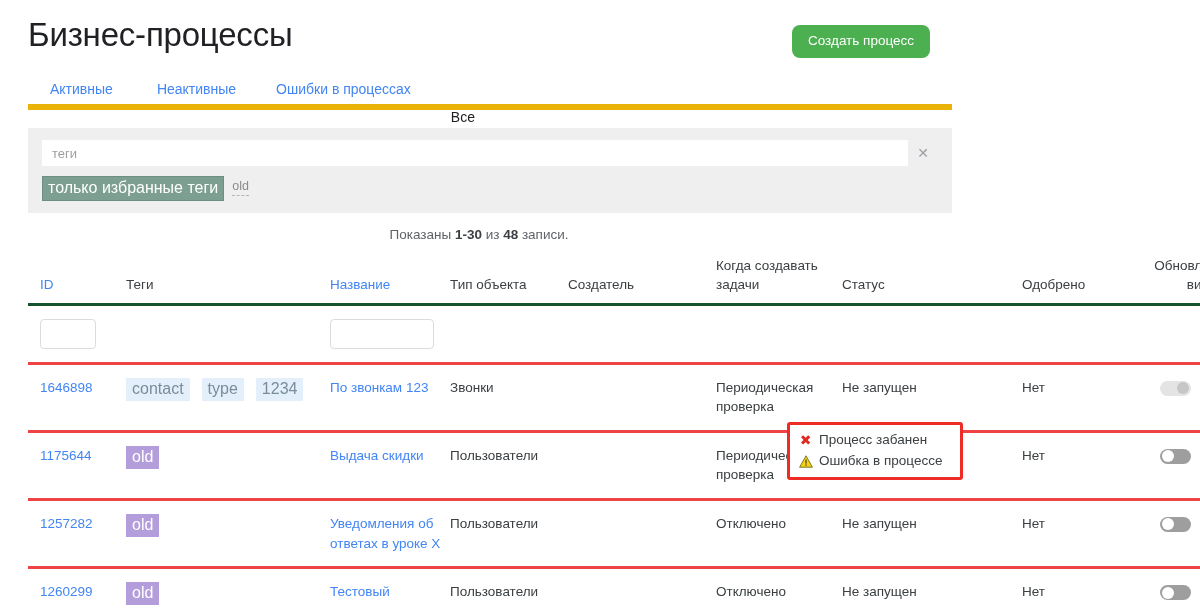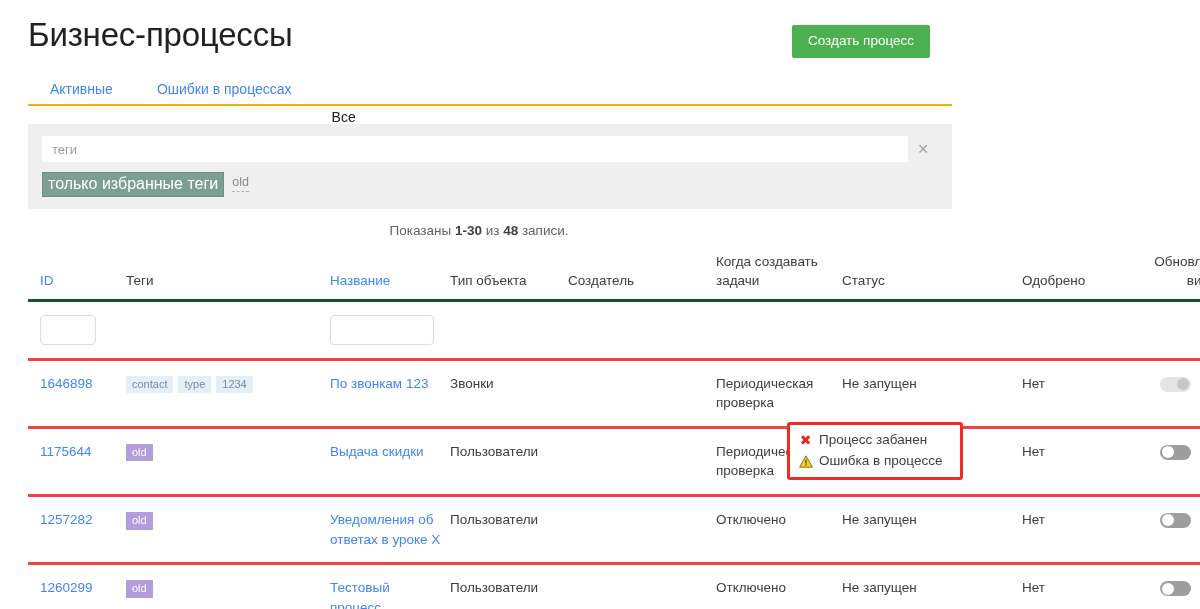--- a/index.html
+++ b/index.html
@@ -39,34 +39,34 @@
     margin: 0;
     white-space: nowrap;
   }
   .create-btn {
     position: absolute;
     right: 22px;
     top: 25px;
     background: #4caf50;
     color: #ffffff;
     border: none;
-    border-radius: 2px;
+    border-radius: 8px;
     font-size: 13.5px;
     font-family: inherit;
     padding: 9px 16px 10px;
     cursor: pointer;
     line-height: 1;
     white-space: nowrap;
   }
 
   
   .tabs {
     position: relative;
     height: 32px;
-    border-bottom: 2px solid #eab308;
+    border-bottom: 6px solid #eab308;
     display: flex;
     align-items: stretch;
     margin-top: 4px;
   }
   .tab {
     display: flex;
     align-items: center;
     justify-content: center;
     font-size: 14px;
     color: #4285f4;
@@ -209,24 +209,24 @@
   }
   .filter-box.small { width: 56px; }
   .filter-box.wide  { width: 104px; }
 
   .link { color: #4285f4; cursor: pointer; }
 
   .tagchip {
     display: inline-block;
     background: #e3f0fb;
     color: #7a8c99;
-    font-size: 11px;
+    font-size: 16px;
     border-radius: 0;
     padding: 2px 6px 3px;
-    margin-right: 5px;
+    margin-right: 12px;
     line-height: 1.15;
     cursor: pointer;
   }
   .tagchip.purple {
     background: #b39ddb;
     color: #ffffff;
   }
 
   
   .toggle-cell { text-align: left; padding-left: 18px !important; }
@@ -296,20 +296,21 @@
 
 <div class="page">
 
   <div class="header-row">
     <h1 class="page-title">Бизнес-процессы</h1>
     <button class="create-btn">Создать процесс</button>
   </div>
 
   <div class="tabs">
     <div class="tab first">Активные</div>
+    <div class="tab">Неактивные</div>
     <div class="tab">Ошибки в процессах</div>
     <div class="tab active">Все</div>
   </div>
 
   <div class="filter-panel">
     <div class="tag-input-wrap">
       <input class="tag-input" type="text" placeholder="теги" style="">
       <span class="clear-x">✕</span>
     </div>
     <div class="tag-chips">

